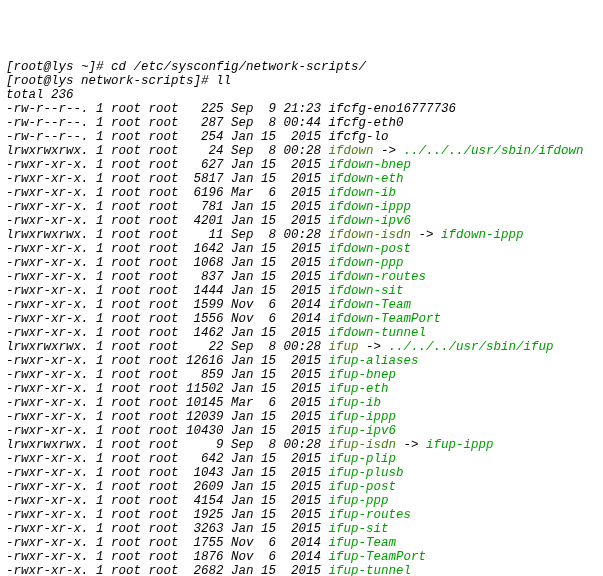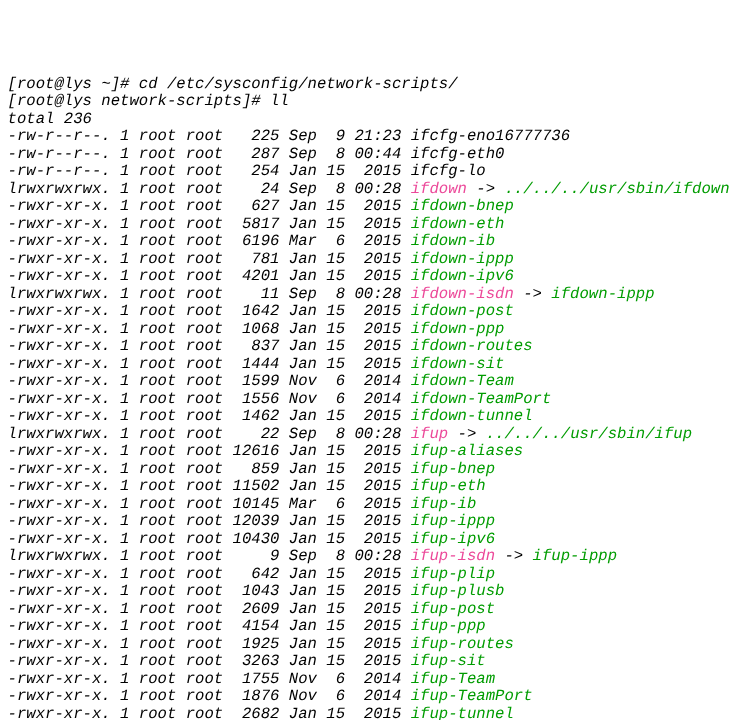--- a/index.html
+++ b/index.html
@@ -8,21 +8,21 @@
     background: #fff;
     font-family: "Consolas", "Courier New", monospace;
     font-size: 12.5px;
     line-height: 14px;
     color: #000;
     white-space: pre;
     width: 603px;
     box-sizing: border-box;
     position: relative;
   }
-  .cyan  { color: #ec4899; }
+  .cyan  { color: #4d7c0f; }
   .green { color: #009c00; text-align: center; }
   .row { display: block; font-style: italic; }
 </style>
 </head>
 <body>
 
 
 
 <div id="term"><span class="row">[root@lys ~]# cd /etc/sysconfig/network-scripts/</span><span class="row">[root@lys network-scripts]# ll</span><span class="row">total 236</span><span class="row">-rw-r--r--. 1 root root   225 Sep  9 21:23 ifcfg-eno16777736</span><span class="row">-rw-r--r--. 1 root root   287 Sep  8 00:44 ifcfg-eth0</span><span class="row">-rw-r--r--. 1 root root   254 Jan 15  2015 ifcfg-lo</span><span class="row">lrwxrwxrwx. 1 root root    24 Sep  8 00:28 <span class="cyan">ifdown</span> -&gt; <span class="green">../../../usr/sbin/ifdown</span></span><span class="row">-rwxr-xr-x. 1 root root   627 Jan 15  2015 <span class="green">ifdown-bnep</span></span><span class="row">-rwxr-xr-x. 1 root root  5817 Jan 15  2015 <span class="green">ifdown-eth</span></span><span class="row">-rwxr-xr-x. 1 root root  6196 Mar  6  2015 <span class="green">ifdown-ib</span></span><span class="row">-rwxr-xr-x. 1 root root   781 Jan 15  2015 <span class="green">ifdown-ippp</span></span><span class="row">-rwxr-xr-x. 1 root root  4201 Jan 15  2015 <span class="green">ifdown-ipv6</span></span><span class="row">lrwxrwxrwx. 1 root root    11 Sep  8 00:28 <span class="cyan">ifdown-isdn</span> -&gt; <span class="green">ifdown-ippp</span></span><span class="row">-rwxr-xr-x. 1 root root  1642 Jan 15  2015 <span class="green">ifdown-post</span></span><span class="row">-rwxr-xr-x. 1 root root  1068 Jan 15  2015 <span class="green">ifdown-ppp</span></span><span class="row">-rwxr-xr-x. 1 root root   837 Jan 15  2015 <span class="green">ifdown-routes</span></span><span class="row">-rwxr-xr-x. 1 root root  1444 Jan 15  2015 <span class="green">ifdown-sit</span></span><span class="row">-rwxr-xr-x. 1 root root  1599 Nov  6  2014 <span class="green">ifdown-Team</span></span><span class="row">-rwxr-xr-x. 1 root root  1556 Nov  6  2014 <span class="green">ifdown-TeamPort</span></span><span class="row">-rwxr-xr-x. 1 root root  1462 Jan 15  2015 <span class="green">ifdown-tunnel</span></span><span class="row">lrwxrwxrwx. 1 root root    22 Sep  8 00:28 <span class="cyan">ifup</span> -&gt; <span class="green">../../../usr/sbin/ifup</span></span><span class="row">-rwxr-xr-x. 1 root root 12616 Jan 15  2015 <span class="green">ifup-aliases</span></span><span class="row">-rwxr-xr-x. 1 root root   859 Jan 15  2015 <span class="green">ifup-bnep</span></span><span class="row">-rwxr-xr-x. 1 root root 11502 Jan 15  2015 <span class="green">ifup-eth</span></span><span class="row">-rwxr-xr-x. 1 root root 10145 Mar  6  2015 <span class="green">ifup-ib</span></span><span class="row">-rwxr-xr-x. 1 root root 12039 Jan 15  2015 <span class="green">ifup-ippp</span></span><span class="row">-rwxr-xr-x. 1 root root 10430 Jan 15  2015 <span class="green">ifup-ipv6</span></span><span class="row">lrwxrwxrwx. 1 root root     9 Sep  8 00:28 <span class="cyan">ifup-isdn</span> -&gt; <span class="green">ifup-ippp</span></span><span class="row">-rwxr-xr-x. 1 root root   642 Jan 15  2015 <span class="green">ifup-plip</span></span><span class="row">-rwxr-xr-x. 1 root root  1043 Jan 15  2015 <span class="green">ifup-plusb</span></span><span class="row">-rwxr-xr-x. 1 root root  2609 Jan 15  2015 <span class="green">ifup-post</span></span><span class="row">-rwxr-xr-x. 1 root root  4154 Jan 15  2015 <span class="green">ifup-ppp</span></span><span class="row">-rwxr-xr-x. 1 root root  1925 Jan 15  2015 <span class="green">ifup-routes</span></span><span class="row">-rwxr-xr-x. 1 root root  3263 Jan 15  2015 <span class="green">ifup-sit</span></span><span class="row">-rwxr-xr-x. 1 root root  1755 Nov  6  2014 <span class="green">ifup-Team</span></span><span class="row">-rwxr-xr-x. 1 root root  1876 Nov  6  2014 <span class="green">ifup-TeamPort</span></span><span class="row">-rwxr-xr-x. 1 root root  2682 Jan 15  2015 <span class="green">ifup-tunnel</span></span></div>
 

